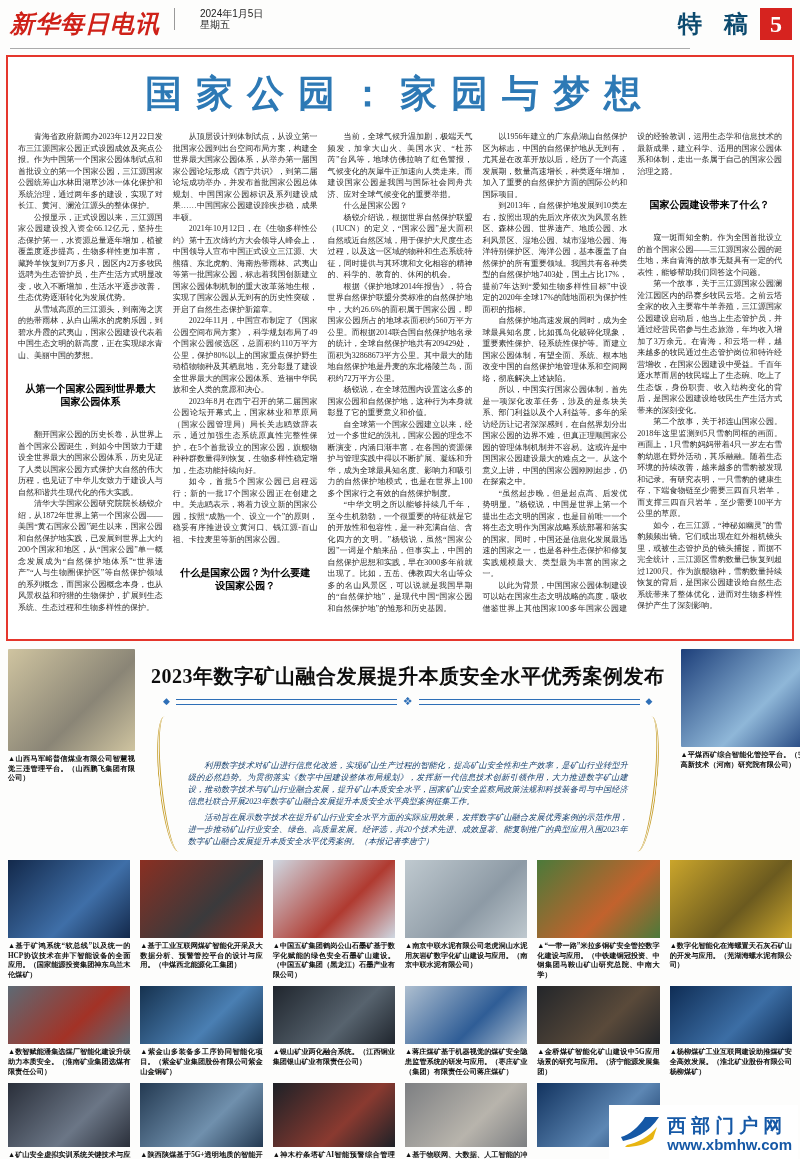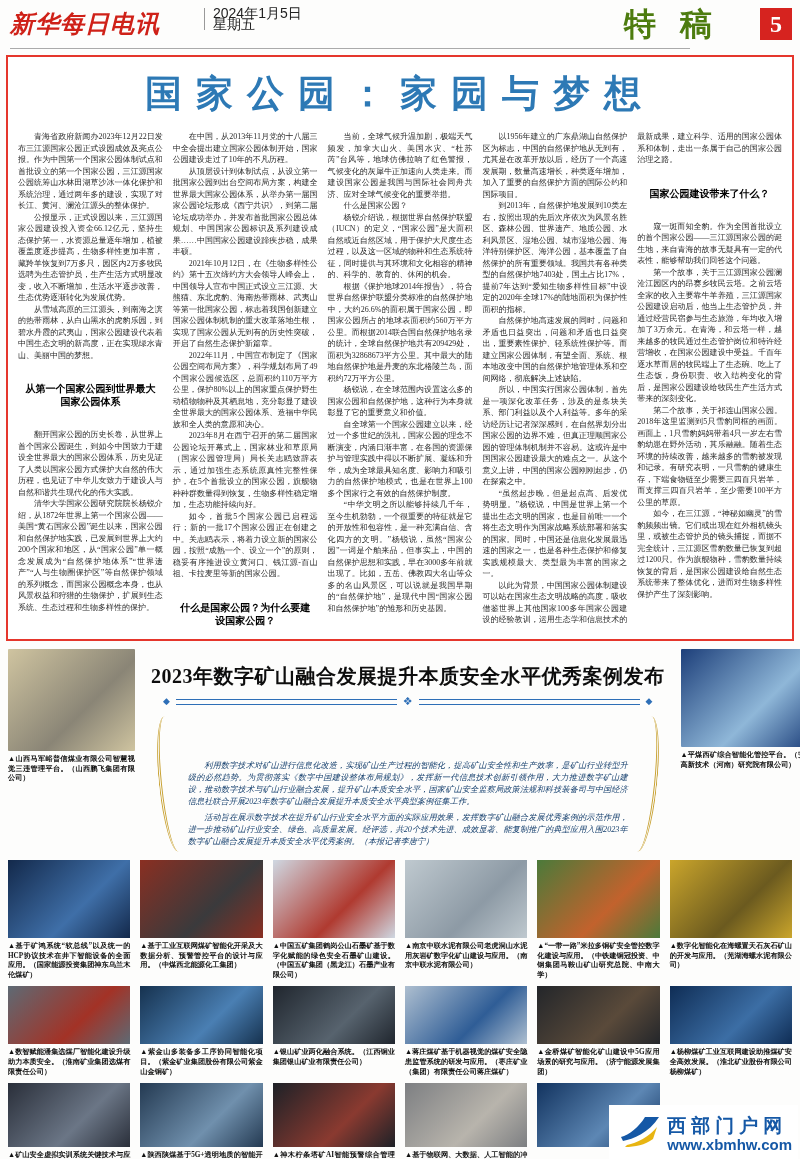--- a/index.html
+++ b/index.html
@@ -1,25 +1,25 @@
 <!DOCTYPE html>
 <html><head>
 <meta charset="utf-8">
 <style>
   html,body{margin:0;padding:0;}
   body{width:800px;height:1159px;background:#fdfdfc;overflow:hidden;
        font-family:"Liberation Serif","DejaVu Serif",serif;color:#1c1c1c;position:relative;}
   
-  .masthead{display:flex;align-items:flex-start;padding:8px 8px 0 10px;height:40px;gap:36px;}
+  .masthead{display:flex;align-items:flex-start;padding:8px 8px 0 10px;height:40px;}
   .logo{color:#cf2118;font-weight:bold;font-size:21px;font-style:italic;letter-spacing:1px;white-space:nowrap;}
   .logo .script{font-size:24px;}
-  .datebox{border-left:1.5px solid #999;margin-left:8px;padding-left:8px;font-size:14px;line-height:11px;color:#222;
+  .datebox{border-left:1.5px solid #999;margin-left:14px;padding-left:25px;font-size:10px;line-height:11px;color:#222;
            font-family:"Liberation Sans",sans-serif;}
   .mast-spacer{flex:1;}
-  .section-label{color:#4d7c0f;font-size:32px;font-weight:bold;letter-spacing:8px;line-height:32px;white-space:nowrap;}
+  .section-label{color:#0c4a6e;font-size:24px;font-weight:bold;letter-spacing:8px;line-height:32px;white-space:nowrap;}
   .pagenum{background:#d6231f;color:#fff;font-size:24px;font-weight:bold;width:32px;height:32px;
            display:flex;align-items:center;justify-content:center;margin-left:4px;}
   .mast-rule{border-top:1.5px solid #aaa;margin:0 110px 0 10px;}
   
   .article-box{border:2.5px solid #e5362c;margin:6px 6px 0 6px;height:586px;padding:4px 10px 8px 10px;box-sizing:border-box;background:#fff;}
   .article-title{color:#2d79b5;text-align:center;font-size:37px;font-weight:bold;letter-spacing:14px;
                  margin:10px 0 14px 0;line-height:46px;white-space:nowrap;}
   .article-columns{columns:5;column-gap:10px;height:500px;overflow:hidden;text-align:justify;
                    font-size:8px;line-height:11.5px;color:#2a2a2a;}
   .article-columns p{margin:0;text-indent:2em;}
@@ -73,37 +73,36 @@
 
 <div class="article-box">
   <div class="article-title">国家公园：家园与梦想</div>
   <div class="article-columns">
       <p>青海省政府新闻办2023年12月22日发布三江源国家公园正式设园成效及亮点公报。作为中国第一个国家公园体制试点和首批设立的第一个国家公园，三江源国家公园统筹山水林田湖草沙冰一体化保护和系统治理，通过两年多的建设，实现了对长江、黄河、澜沧江源头的整体保护。</p>
       <p>公报显示，正式设园以来，三江源国家公园建设投入资金66.12亿元，坚持生态保护第一，水资源总量逐年增加，植被覆盖度逐步提高，生物多样性更加丰富，藏羚羊恢复到7万多只，园区内2万多牧民选聘为生态管护员，生产生活方式明显改变，收入不断增加，生活水平逐步改善，生态优势逐渐转化为发展优势。</p>
       <p>从雪域高原的三江源头，到南海之滨的热带雨林，从白山黑水的虎豹乐园，到碧水丹霞的武夷山，国家公园建设代表着中国生态文明的新高度，正在实现绿水青山、美丽中国的梦想。</p>
       <h3>从第一个国家公园到世界最大国家公园体系</h3>
       <p>翻开国家公园的历史长卷，从世界上首个国家公园诞生，到如今中国致力于建设全世界最大的国家公园体系，历史见证了人类以国家公园方式保护大自然的伟大历程，也见证了中华儿女致力于建设人与自然和谐共生现代化的伟大实践。</p>
       <p>清华大学国家公园研究院院长杨锐介绍，从1872年世界上第一个国家公园——美国“黄石国家公园”诞生以来，国家公园和自然保护地实践，已发展到世界上大约200个国家和地区，从“国家公园”单一概念发展成为“自然保护地体系”“世界遗产”“人与生物圈保护区”等自然保护领域的系列概念，而国家公园概念本身，也从风景权益和狩猎的生物保护，扩展到生态系统、生态过程和生物多样性的保护。</p>
-      <p>在中国，从2013年11月党的十八届三中全会提出建立国家公园体制开始，国家公园建设走过了10年的不凡历程。</p>
       <p>从顶层设计到体制试点，从设立第一批国家公园到出台空间布局方案，构建全世界最大国家公园体系，从举办第一届国家公园论坛形成《西宁共识》，到第二届论坛成功举办，并发布首批国家公园总体规划、中国国家公园标识及系列建设成果……中国国家公园建设蹄疾步稳，成果丰硕。</p>
       <p>2021年10月12日，在《生物多样性公约》第十五次缔约方大会领导人峰会上，中国领导人宣布中国正式设立三江源、大熊猫、东北虎豹、海南热带雨林、武夷山等第一批国家公园，标志着我国创新建立国家公园体制机制的重大改革落地生根，实现了国家公园从无到有的历史性突破，开启了自然生态保护新篇章。</p>
       <p>2022年11月，中国宣布制定了《国家公园空间布局方案》，科学规划布局了49个国家公园候选区，总面积约110万平方公里，保护80%以上的国家重点保护野生动植物物种及其栖息地，充分彰显了建设全世界最大的国家公园体系、造福中华民族和全人类的意愿和决心。</p>
       <p>2023年8月在西宁召开的第二届国家公园论坛开幕式上，国家林业和草原局（国家公园管理局）局长关志鸥致辞表示，通过加强生态系统原真性完整性保护，在5个首批设立的国家公园，旗舰物种种群数量得到恢复，生物多样性稳定增加，生态功能持续向好。</p>
       <p>如今，首批5个国家公园已启程远行；新的一批17个国家公园正在创建之中。关志鸥表示，将着力设立新的国家公园，按照“成熟一个、设立一个”的原则，稳妥有序推进设立黄河口、钱江源-百山祖、卡拉麦里等新的国家公园。</p>
       <h3>什么是国家公园？为什么要建设国家公园？</h3>
       <p>当前，全球气候升温加剧，极端天气频发，加拿大山火、美国水灾、“杜苏芮”台风等，地球仿佛拉响了红色警报，气候变化的灰犀牛正加速向人类走来。而建设国家公园是我国与国际社会同舟共济、应对全球气候变化的重要举措。</p>
       <p>什么是国家公园？</p>
       <p>杨锐介绍说，根据世界自然保护联盟（IUCN）的定义，“国家公园”是大面积自然或近自然区域，用于保护大尺度生态过程，以及这一区域的物种和生态系统特征，同时提供与其环境和文化相容的精神的、科学的、教育的、休闲的机会。</p>
       <p>根据《保护地球2014年报告》，符合世界自然保护联盟分类标准的自然保护地中，大约26.6%的面积属于国家公园，即国家公园所占的地球表面积约560万平方公里。而根据2014联合国自然保护地名录的统计，全球自然保护地共有209429处，面积为32868673平方公里。其中最大的陆地自然保护地是丹麦的东北格陵兰岛，面积约72万平方公里。</p>
       <p>杨锐说，在全球范围内设置这么多的国家公园和自然保护地，这种行为本身就彰显了它的重要意义和价值。</p>
       <p>自全球第一个国家公园建立以来，经过一个多世纪的洗礼，国家公园的理念不断演变，内涵日渐丰富，在各国的资源保护与管理实践中得以不断扩展、凝练和升华，成为全球最具知名度、影响力和吸引力的自然保护地模式，也是在世界上100多个国家行之有效的自然保护制度。</p>
       <p>“中华文明之所以能够持续几千年，至今生机勃勃，一个很重要的特征就是它的开放性和包容性，是一种充满自信、含化四方的文明。”杨锐说，虽然“国家公园”一词是个舶来品，但事实上，中国的自然保护思想和实践，早在3000多年前就出现了。比如，五岳、佛教四大名山等众多的名山风景区，可以说就是我国早期的“自然保护地”，是现代中国“国家公园和自然保护地”的雏形和历史基因。</p>
       <p>以1956年建立的广东鼎湖山自然保护区为标志，中国的自然保护地从无到有，尤其是在改革开放以后，经历了一个高速发展期，数量高速增长，种类逐年增加，加入了重要的自然保护方面的国际公约和国际项目。</p>
       <p>到2013年，自然保护地发展到10类左右，按照出现的先后次序依次为风景名胜区、森林公园、世界遗产、地质公园、水利风景区、湿地公园、城市湿地公园、海洋特别保护区、海洋公园，基本覆盖了自然保护的所有重要领域。我国共有各种类型的自然保护地7403处，国土占比17%，提前7年达到“爱知生物多样性目标”中设定的2020年全球17%的陆地面积为保护性面积的指标。</p>
-      <p>自然保护地高速发展的同时，问题和矛盾也日益突出，问题和矛盾也日益突出，重要素性保护、轻系统性保护等。而建立国家公园体制，有望全面、系统、根本地改变中国的自然保护地管理体系和空间网络，彻底解决上述缺陷。</p>
+      <p>自然保护地高速发展的同时，成为全球最具知名度，比如孤岛化破碎化现象，重要素性保护、轻系统性保护等。而建立国家公园体制，有望全面、系统、根本地改变中国的自然保护地管理体系和空间网络，彻底解决上述缺陷。</p>
       <p>所以，中国实行国家公园体制，首先是一项深化改革任务，涉及的是条块关系、部门利益以及个人利益等。多年的采访经历让记者深深感到，在自然界划分出国家公园的边界不难，但真正理顺国家公园的管理体制机制并不容易。这或许是中国国家公园建设最大的难点之一。从这个意义上讲，中国的国家公园刚刚起步，仍在探索之中。</p>
       <p>“虽然起步晚，但是起点高、后发优势明显。”杨锐说，中国是世界上第一个提出生态文明的国家，也是目前唯一一个将生态文明作为国家战略系统部署和落实的国家。同时，中国还是信息化发展最迅速的国家之一，也是各种生态保护和修复实践规模最大、类型最为丰富的国家之一。</p>
       <p>以此为背景，中国国家公园体制建设可以站在国家生态文明战略的高度，吸收借鉴世界上其他国家100多年国家公园建设的经验教训，运用生态学和信息技术的最新成果，建立科学、适用的国家公园体系和体制，走出一条属于自己的国家公园治理之路。</p>
       <h3>国家公园建设带来了什么？</h3>
       <p>窥一斑而知全豹。作为全国首批设立的首个国家公园——三江源国家公园的诞生地，来自青海的故事无疑具有一定的代表性，能够帮助我们回答这个问题。</p>
       <p>第一个故事，关于三江源国家公园澜沧江园区内的昂赛乡牧民云塔。之前云塔全家的收入主要靠牛羊养殖，三江源国家公园建设启动后，他当上生态管护员，并通过经营民宿参与生态旅游，年均收入增加了3万余元。在青海，和云塔一样，越来越多的牧民通过生态管护岗位和特许经营增收，在国家公园建设中受益。千百年逐水草而居的牧民端上了生态碗、吃上了生态饭，身份职责、收入结构变化的背后，是国家公园建设给牧民生产生活方式带来的深刻变化。</p>
       <p>第二个故事，关于祁连山国家公园。2018年这里监测到5只雪豹同框的画面。画面上，1只雪豹妈妈带着4只一岁左右雪豹幼崽在野外活动，其乐融融。随着生态环境的持续改善，越来越多的雪豹被发现和记录。有研究表明，一只雪豹的健康生存，下端食物链至少需要三四百只岩羊，而支撑三四百只岩羊，至少需要100平方公里的草原。</p>
       <p>如今，在三江源，“神秘如幽灵”的雪豹频频出镜。它们或出现在红外相机镜头里，或被生态管护员的镜头捕捉，而据不完全统计，三江源区雪豹数量已恢复到超过1200只。作为旗舰物种，雪豹数量持续恢复的背后，是国家公园建设给自然生态系统带来了整体优化，进而对生物多样性保护产生了深刻影响。</p>
     </div>
 </div>

